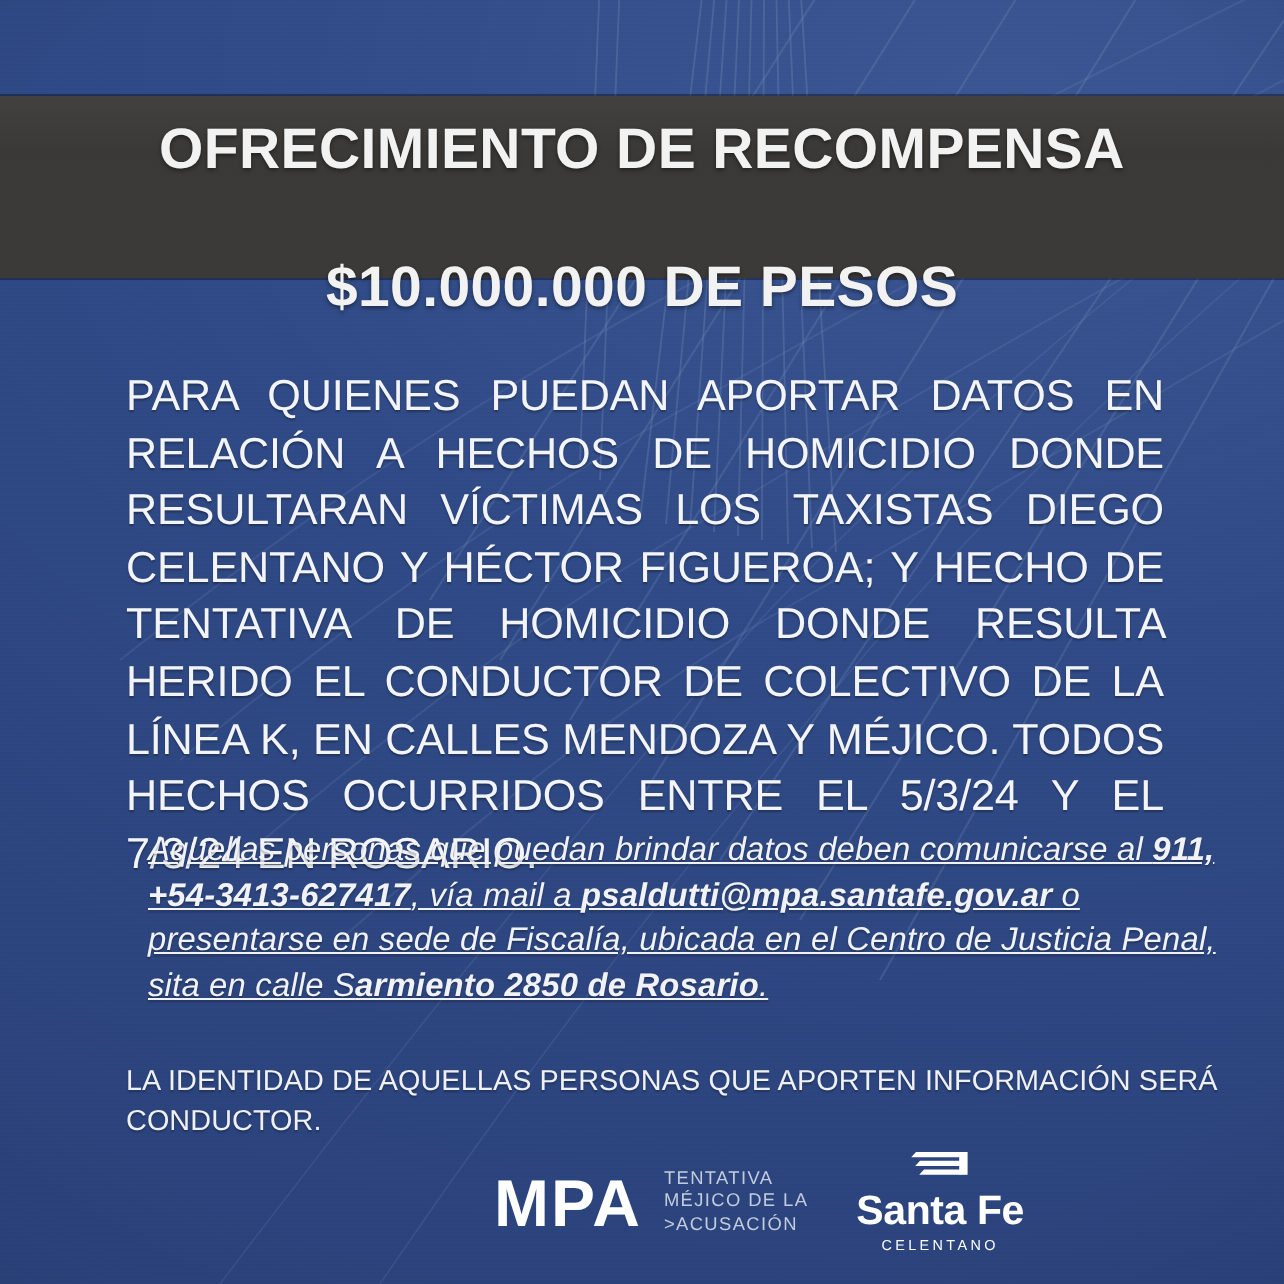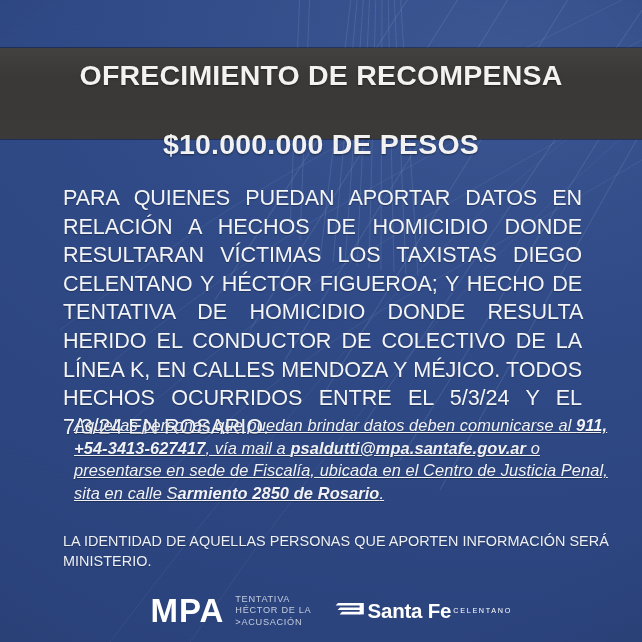--- a/index.html
+++ b/index.html
@@ -158,21 +158,21 @@
     line-height: 11.4px;
     letter-spacing: .7px;
     font-weight: normal;
     white-space: nowrap;
   }
   .mpa-sub span { display:block; }
   .divider-gap { width: 24px; }
 
   .sf-logo {
     display: flex;
-    flex-direction: row;
+    flex-direction: column;
     align-items: center;
     gap: 2px;
     padding-bottom: 1px;
   }
   .sf-mark { line-height: 0; }
   .sf-name {
     color: #ffffff;
     font-weight: bold;
     font-size: 20.5px;
     line-height: 21px;
@@ -238,32 +238,32 @@
       <span class="l2">$10.000.000 DE PESOS</span>
     </div>
   </div>
 
   <div class="body-wrap">
     <p class="para-main"><span>PARA QUIENES PUEDAN APORTAR DATOS EN RELACIÓN A</span> <span>HECHOS DE HOMICIDIO DONDE RESULTARAN VÍCTIMAS LOS</span> <span>TAXISTAS DIEGO CELENTANO Y HÉCTOR FIGUEROA; Y</span> <span>HECHO DE TENTATIVA DE HOMICIDIO DONDE RESULTA</span> <span>HERIDO EL CONDUCTOR DE COLECTIVO DE LA LÍNEA K, EN</span> <span>CALLES MENDOZA Y MÉJICO. TODOS HECHOS OCURRIDOS</span> <span>ENTRE EL 5/3/24 Y EL 7/3/24 EN ROSARIO.</span></p>
   </div>
 
   <p class="para-italic"><span>Aquellas personas que puedan brindar datos deben comunicarse al </span><b>911, +54-3413-627417</b><span>,  vía mail a </span><b>psaldutti@mpa.santafe.gov.ar</b><span> o presentarse en sede de Fiscalía, ubicada en el Centro de Justicia Penal, sita en calle S</span><b>armiento 2850 de Rosario</b><span>.</span></p>
 
-  <p class="para-note"><span>LA IDENTIDAD DE AQUELLAS PERSONAS QUE APORTEN INFORMACIÓN SERÁ</span><br><span>MINISTERIO.</span></p>
+  <p class="para-note"><span>LA IDENTIDAD DE AQUELLAS PERSONAS QUE APORTEN INFORMACIÓN SERÁ</span><br><span>CONDUCTOR.</span></p>
 
   <div class="footer">
     <div class="logos">
 
       <div class="mpa-logo">
         <div class="mpa-mark">
           <span>MPA</span>
         </div>
         <div class="mpa-sub">
           <span>TENTATIVA</span>
-          <span>HÉCTOR DE LA</span>
+          <span>MÉJICO DE LA</span>
           <span>&gt;ACUSACIÓN</span>
         </div>
       </div>
 
       <div class="divider-gap"></div>
 
       <div class="sf-logo">
         <div class="sf-mark">
           <svg width="30" height="19" viewBox="0 0 30 19" fill="none">
             <path d="M3 2 L28 2 L25 4.6 L0.6 4.6 Z" fill="#ffffff"></path>

